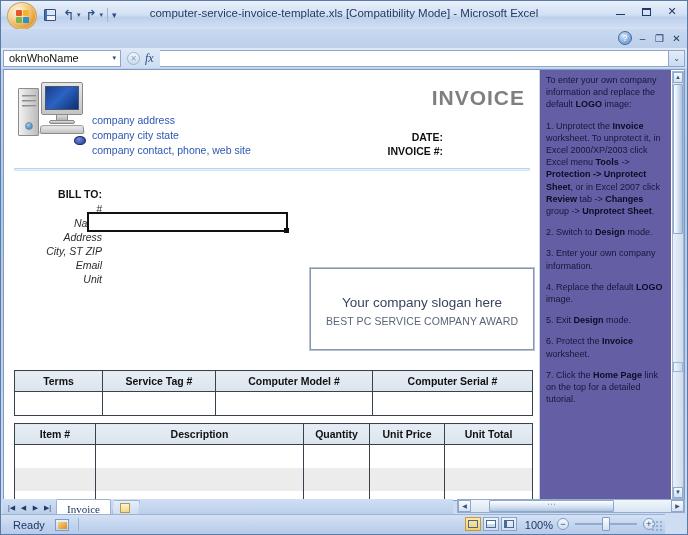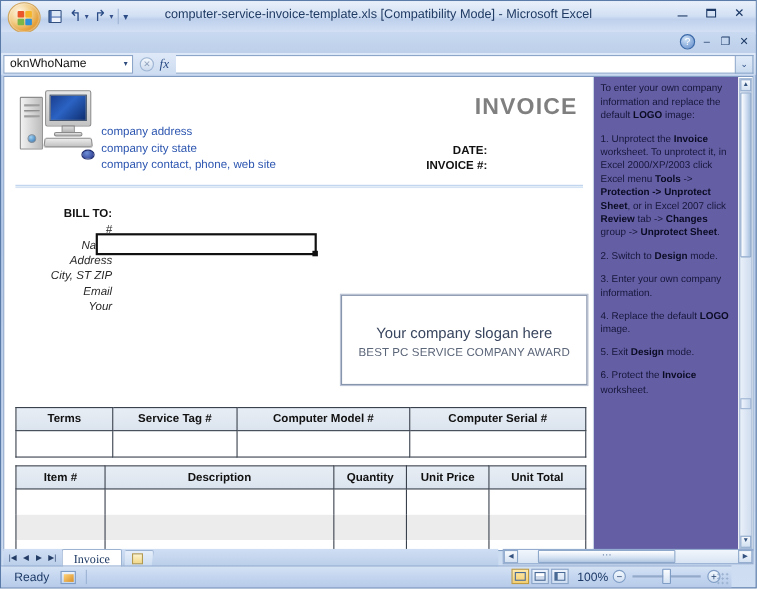--- a/index.html
+++ b/index.html
@@ -424,21 +424,21 @@
 
       <div class="hdr-rule"></div>
 
       <div class="billto">
         <div class="bt-title">BILL TO:</div>
         <div class="bt-row">#</div>
         <div class="bt-row">Name</div>
         <div class="bt-row">Address</div>
         <div class="bt-row">City, ST ZIP</div>
         <div class="bt-row">Email</div>
-        <div class="bt-row">Your</div>
+        <div class="bt-row">Unit</div>
       </div>
 
       <div class="nameinput"></div>
 
       <div class="slogan-box">
         <div class="slogan-1">Your company slogan here</div>
         <div class="slogan-2">BEST PC SERVICE COMPANY AWARD</div>
       </div>
 
       <table class="inv" id="tbl-service">
@@ -512,20 +512,21 @@
 
     <div class="notepanel">
       <div class="note-inner">
         <p>To enter your own company information and replace the default <b>LOGO</b> image:</p>
         <p>1. Unprotect the <b>Invoice</b> worksheet. To unprotect it, in Excel 2000/XP/2003 click Excel menu <b>Tools</b> -&gt; <b>Protection -&gt; <b>Unprotect Sheet</b></b>, or in Excel 2007 click <b>Review</b> tab -&gt; <b>Changes</b> group -&gt; <b>Unprotect Sheet</b>.</p>
         <p>2. Switch to <b>Design</b> mode.</p>
         <p>3. Enter your own company information.</p>
         <p>4. Replace the default <b>LOGO</b> image.</p>
         <p>5. Exit <b>Design</b> mode.</p>
         <p>6. Protect the <b>Invoice</b> worksheet.</p>
+        <p>7. Click the <b>Home Page</b> link on the top for a detailed tutorial.</p>
       </div>
       <div class="note-sb">
         <div class="sb-arrow up">▲</div>
         <div class="sb-thumb"></div>
         <div class="sb-grip"></div>
         <div class="sb-arrow down">▼</div>
       </div>
     </div>
   </div>
 

